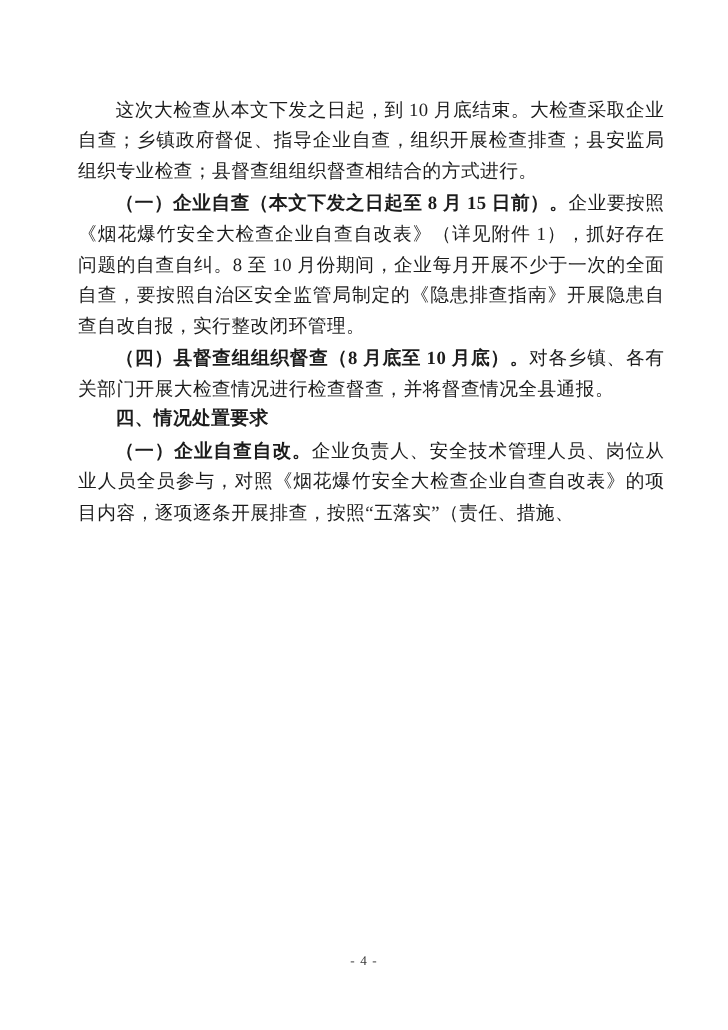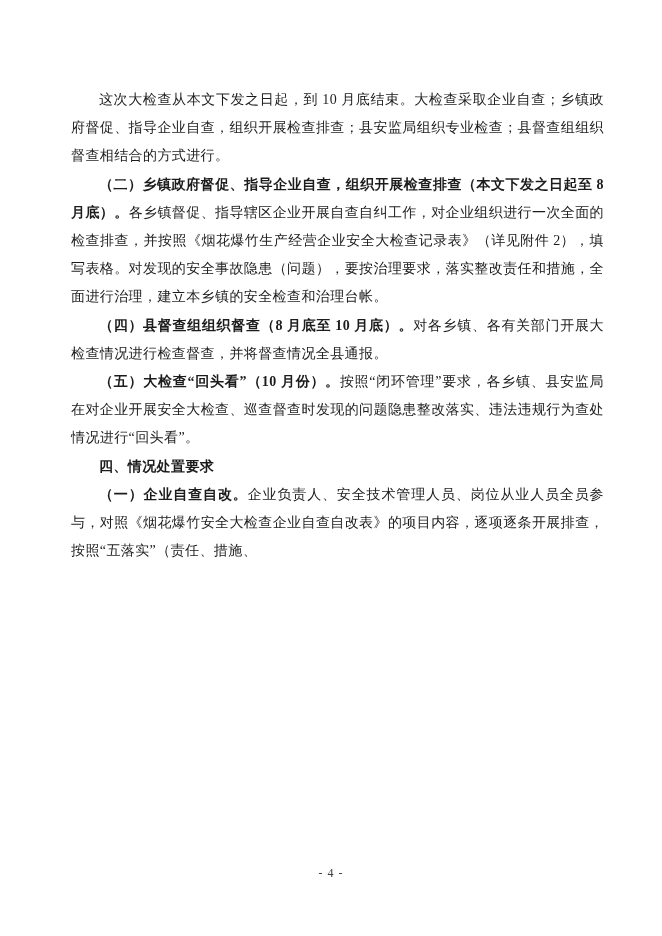--- a/index.html
+++ b/index.html
@@ -18,21 +18,21 @@
   }
   .doc-body {
     position: absolute;
     left: 71px;
     top: 86px;
     width: 533px;
   }
   .doc-body p {
     margin: 0;
     padding: 0;
-    font-size: 14px;
+    font-size: 17px;
     line-height: 28.2px;
     letter-spacing: 0.4px;
     text-align: justify;
     text-justify: inter-character;
     text-indent: 2em;
     font-family: "Liberation Serif", serif;
   }
   .doc-body p.hei {
     font-family: Liberation Mono, monospace;
     font-weight: 600;
@@ -51,20 +51,19 @@
     color: #3a3a3a;
     font-family: "Liberation Serif", serif;
   }
 </style>
 </head>
 <body>
 
 <div class="page">
   <div class="doc-body" id="doc-body">
       <p><span>这次大检查从本文下发之日起，到 10 月底结束。大检查采取企业自查；乡镇政府督促、指导企业自查，组织开展检查排查；县安监局组织专业检查；县督查组组织督查相结合的方式进行。</span></p>
-      <p><span class="run-bold">（二）乡镇政府督促、指导企业自查，组织开展检查排查（本文下发之日起至 8 月底）。</span><span>各乡镇督促、指导辖区企业开展自查自纠工作，对企业组织进行一次全面的检查排查，并按照《烟花爆竹生产经营企业安全大检查记录表》（详见附件 2），填写表格。对发现的安全事故隐患（问题），要按治理要求，落实整改责任和措施，全面进行治理，建立本乡镇的安全检查和治理台帐。</span></p>
+      <p><span class="run-bold">（一）企业自查（本文下发之日起至 8 月 15 日前）。</span><span>企业要按照《烟花爆竹安全大检查企业自查自改表》（详见附件 1），抓好存在问题的自查自纠。8 至 10 月份期间，企业每月开展不少于一次的全面自查，要按照自治区安全监管局制定的《隐患排查指南》开展隐患自查自改自报，实行整改闭环管理。</span></p>
       <p><span class="run-bold">（四）县督查组组织督查（8 月底至 10 月底）。</span><span>对各乡镇、各有关部门开展大检查情况进行检查督查，并将督查情况全县通报。</span></p>
-      <p><span class="run-bold">（五）大检查“回头看”（10 月份）。</span><span>按照“闭环管理”要求，各乡镇、县安监局在对企业开展安全大检查、巡查督查时发现的问题隐患整改落实、违法违规行为查处情况进行“回头看”。</span></p>
       <p class="hei"><span class="run-bold">四、情况处置要求</span></p>
       <p><span class="run-bold">（一）企业自查自改。</span><span>企业负责人、安全技术管理人员、岗位从业人员全员参与，对照《烟花爆竹安全大检查企业自查自改表》的项目内容，逐项逐条开展排查，按照“五落实”（责任、措施、</span></p>
     </div>
   <div class="footer">- 4 -</div>
 </div>
 
 </body></html>

